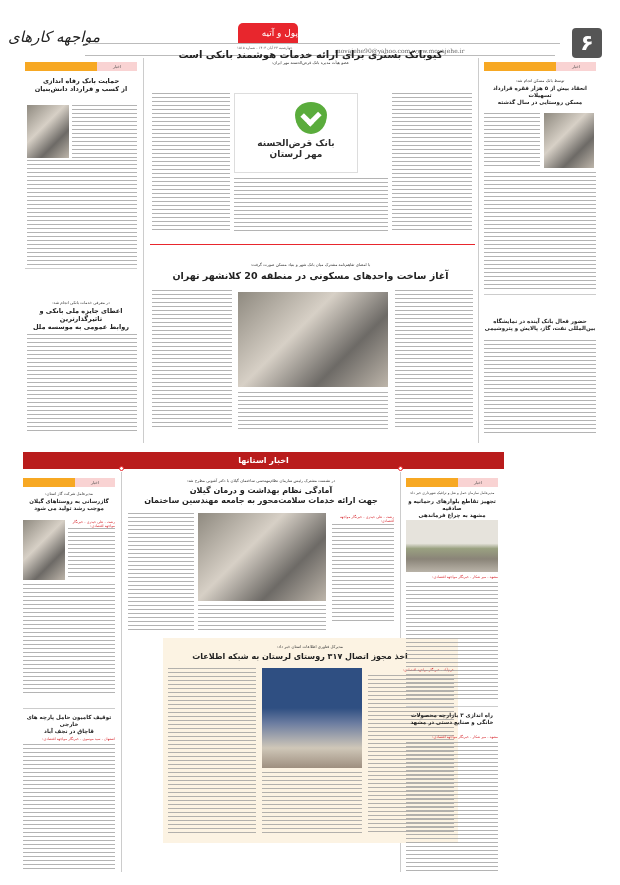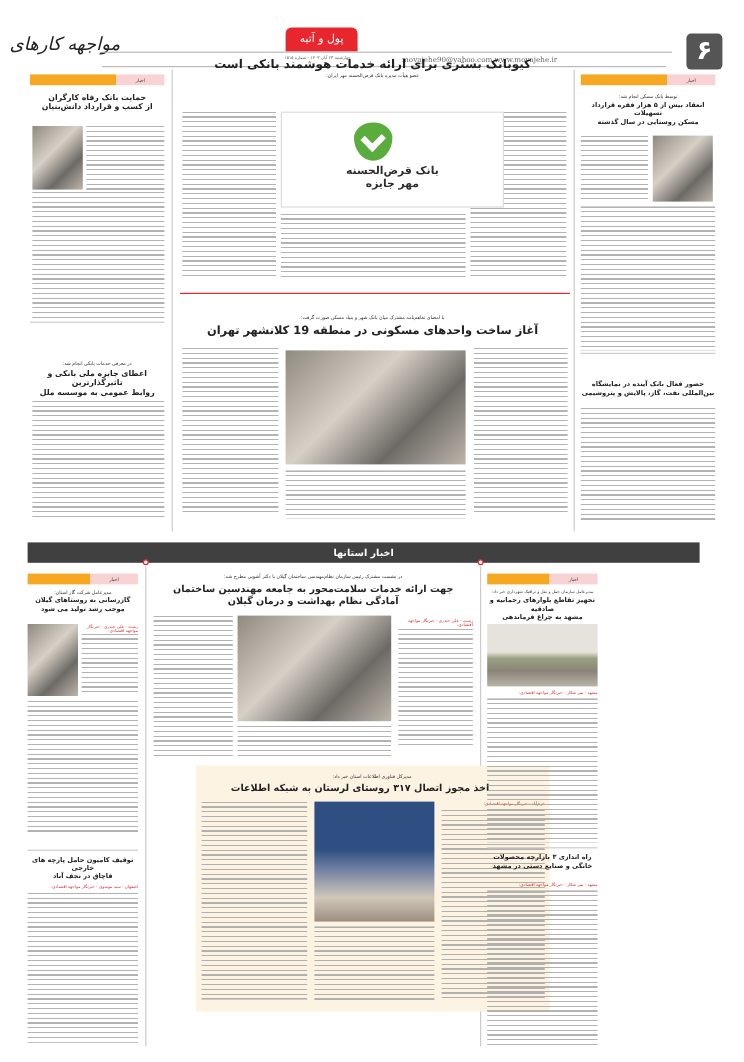--- a/index.html
+++ b/index.html
@@ -2,33 +2,33 @@
 <html><head>
 <meta charset="utf-8">
 <style>
 *{box-sizing:border-box;margin:0;padding:0}
 body{width:620px;height:885px;background:#fff;font-family:"DejaVu Sans",sans-serif;position:relative;overflow:hidden;color:#222}
 .abs{position:absolute}
 .rtl{direction:rtl;text-align:right}
 .hdr-line{position:absolute;left:85px;right:60px;height:1px;background:#bbb}
 .pg-num{position:absolute;left:572px;top:28px;width:30px;height:30px;background:#555;border-radius:4px;color:#fff;font-size:22px;font-weight:bold;text-align:center;line-height:30px}
 .brand{position:absolute;left:8px;top:28px;font-family:"DejaVu Serif",serif;font-size:15px;font-style:italic;color:#222;direction:rtl}
-.redtab{position:absolute;left:238px;top:23px;width:60px;height:20px;background:#e8262d;border-radius:5px 5px 0 0;color:#fff;font-size:9px;text-align:center;line-height:20px;direction:rtl}
+.redtab{position:absolute;left:238px;top:23px;width:60px;height:20px;background:#e8262d;border-radius:5px 5px 0 0;color:#fff;font-size:9px;text-align:right;line-height:20px;direction:rtl}
 .date{position:absolute;left:237px;top:46px;font-size:3.5px;color:#555;direction:rtl}
 .url{position:absolute;font-family:"DejaVu Serif",serif;font-size:6px;color:#666}
 .vline{position:absolute;width:1px;background:#ccc}
 .hline{position:absolute;height:1px;background:#ccc}
 .akhbar{position:absolute;height:9px;display:flex}
 .akhbar .y{flex:1;background:#f7a823}
 .akhbar .p{width:40px;background:#f9d3d3;font-size:4px;color:#444;text-align:center;line-height:9px;direction:rtl}
 .kicker{font-size:4px;color:#333;direction:rtl;text-align:center}
 .title{font-weight:bold;color:#222;direction:rtl;text-align:center;line-height:1.25}
 .txt{background:repeating-linear-gradient(to bottom,#9a9a9a 0 1px,transparent 1px 4px);opacity:.75}
 .photo{position:absolute;background:linear-gradient(135deg,#8f8a80,#d7d0c6 40%,#6d6a66 70%,#bdb5aa)}
-.band{position:absolute;left:23px;top:452px;width:560px;height:17px;background:#404040}
+.band{position:absolute;left:23px;top:452px;width:481px;height:17px;background:#b91c1c}
 .band-label{position:absolute;left:0;right:0;top:0;text-align:center;font-size:8px;font-weight:bold;color:#fff;line-height:17px;direction:rtl}
 .dot{position:absolute;width:5px;height:5px;border:1px solid #e8262d;border-radius:50%;background:#fff}
 .beige{position:absolute;left:163px;top:638px;width:295px;height:205px;background:#fcf3e3}
 .red{color:#d7262d}
 </style>
 </head>
 <body>
 
 <div class="brand">مواجهه کارهای</div>
 <div class="redtab">پول و آتیه</div>
@@ -40,53 +40,53 @@
 <div class="hdr-line" style="top:55px;left:85px;right:65px"></div>
 
 <div class="vline" style="left:143px;top:58px;height:385px"></div>
 <div class="vline" style="left:478px;top:58px;height:385px"></div>
 
 <div class="akhbar" style="left:25px;top:62px;width:112px">
     <div class="y"></div>
     <div class="p">اخبار</div>
   </div>
 <div class="title abs" style="left:25px;top:77px;width:112px;font-size:6.5px">
-  <div>حمایت بانک رفاه کارگران</div>
+  <div>حمایت بانک رفاه اندازی</div>
   <div>از کسب و قرارداد دانش‌بنیان</div>
 </div>
 <div class="photo" style="left:27px;top:105px;width:42px;height:53px"></div>
 <div class="txt abs" style="left:72px;top:105px;width:65px;height:55px"></div>
 <div class="txt abs" style="left:27px;top:160px;width:110px;height:105px"></div>
 <div class="hline" style="left:25px;top:268px;width:112px"></div>
 
 <div class="kicker abs" style="left:25px;top:300px;width:112px">در معرفی خدمات بانکی انجام شد:</div>
 <div class="title abs" style="left:25px;top:307px;width:112px;font-size:6.5px">
   <div>اعطای جایزه ملی بانکی و تاثیرگذارترین</div>
   <div>روابط عمومی به موسسه ملل</div>
 </div>
 <div class="txt abs" style="left:27px;top:334px;width:110px;height:100px"></div>
 
 <div class="kicker abs" style="left:148px;top:60px;width:325px">عضو هیأت مدیره بانک قرض‌الحسنه مهر ایران:</div>
 <div class="title abs" style="left:148px;top:49px;width:325px;font-size:10px">کیوبانک بستری برای ارائه خدمات هوشمند بانکی است</div>
 <div class="txt abs" style="left:392px;top:93px;width:80px;height:140px"></div>
 <div class="txt abs" style="left:152px;top:93px;width:78px;height:140px"></div>
-<div class="abs" style="left:234px;top:93px;width:186px;height:80px;border:1px solid #ddd;background:#fff">
+<div class="abs" style="left:234px;top:93px;width:124px;height:80px;border:1px solid #ddd;background:#fff">
   <div style="position:absolute;left:60px;top:8px;width:32px;height:32px;background:#5aac3c;border-radius:50% 50% 50% 50%/40% 40% 60% 60%">
     <div style="position:absolute;left:8px;top:7px;width:16px;height:14px;border-left:5px solid #fff;border-bottom:5px solid #fff;transform:rotate(-45deg)"></div>
   </div>
   <div class="title" style="position:absolute;left:0;right:0;top:44px;font-size:9px;color:#2d2d2d">
     <div>بانک قرض‌الحسنه</div>
-    <div>مهر جایزه</div>
+    <div>مهر لرستان</div>
   </div>
 </div>
 <div class="txt abs" style="left:234px;top:178px;width:154px;height:55px"></div>
 <div class="hline" style="left:150px;top:244px;width:325px;background:#e8262d"></div>
 
 <div class="kicker abs" style="left:148px;top:262px;width:325px">با امضای تفاهم‌نامه مشترک میان بانک شهر و بنیاد مسکن صورت گرفت:</div>
-<div class="title abs" style="left:148px;top:270px;width:325px;font-size:9.5px">آغاز ساخت واحدهای مسکونی در منطقه 19 کلانشهر تهران</div>
+<div class="title abs" style="left:148px;top:270px;width:325px;font-size:9.5px">آغاز ساخت واحدهای مسکونی در منطقه 20 کلانشهر تهران</div>
 <div class="txt abs" style="left:395px;top:290px;width:78px;height:140px"></div>
 <div class="photo" style="left:238px;top:292px;width:150px;height:95px"></div>
 <div class="txt abs" style="left:152px;top:290px;width:80px;height:140px"></div>
 <div class="txt abs" style="left:238px;top:392px;width:150px;height:40px"></div>
 
 <div class="akhbar" style="left:484px;top:62px;width:112px">
     <div class="y"></div>
     <div class="p">اخبار</div>
   </div>
 <div class="kicker abs" style="left:484px;top:78px;width:112px">توسط بانک مسکن انجام شد:</div>
@@ -128,22 +128,22 @@
 <div class="hline" style="left:23px;top:708px;width:92px"></div>
 <div class="title abs" style="left:23px;top:714px;width:92px;font-size:5.5px">
   <div>توقیف کامیون حامل پارچه های خارجی</div>
   <div>قاچاق در نجف آباد</div>
 </div>
 <div class="abs rtl red" style="left:23px;top:737px;width:92px;font-size:3.5px">اصفهان - سید موسوی - خبرنگار مواجهه اقتصادی:</div>
 <div class="txt abs" style="left:23px;top:744px;width:92px;height:125px"></div>
 
 <div class="kicker abs" style="left:126px;top:478px;width:270px">در نشست مشترک رئیس سازمان نظام‌مهندسی ساختمان گیلان با دکتر آشوبی مطرح شد:</div>
 <div class="title abs" style="left:126px;top:486px;width:270px;font-size:8px">
+  <div>آمادگی نظام بهداشت و درمان گیلان</div>
   <div>جهت ارائه خدمات سلامت‌محور به جامعه مهندسین ساختمان</div>
-  <div>آمادگی نظام بهداشت و درمان گیلان</div>
 </div>
 <div class="abs rtl red" style="left:332px;top:515px;width:62px;font-size:3.5px">رشت - علی حیدری - خبرنگار مواجهه اقتصادی:</div>
 <div class="txt abs" style="left:332px;top:524px;width:62px;height:100px"></div>
 <div class="photo" style="left:198px;top:513px;width:128px;height:88px"></div>
 <div class="txt abs" style="left:128px;top:513px;width:66px;height:120px"></div>
 <div class="txt abs" style="left:198px;top:605px;width:128px;height:28px"></div>
 
 <div class="beige"></div>
 <div class="kicker abs" style="left:165px;top:644px;width:290px">مدیرکل فناوری اطلاعات استان خبر داد:</div>
 <div class="title abs" style="left:155px;top:652px;width:290px;font-size:8px">اخذ مجوز اتصال ۳۱۷ روستای لرستان به شبکه اطلاعات</div>

